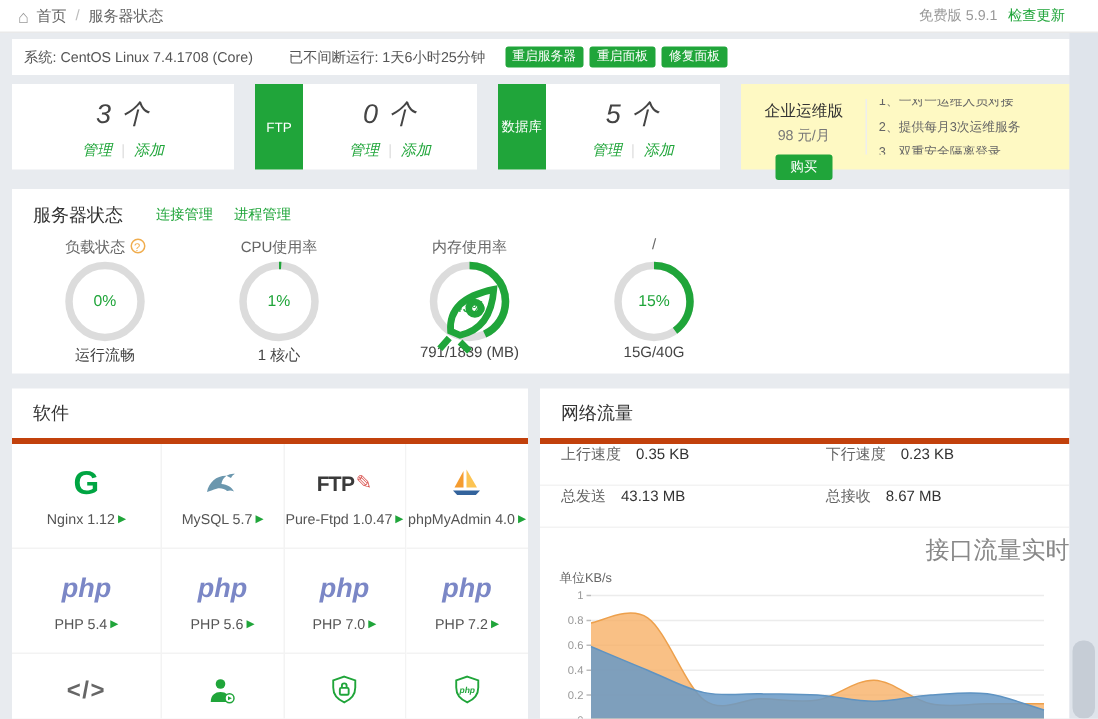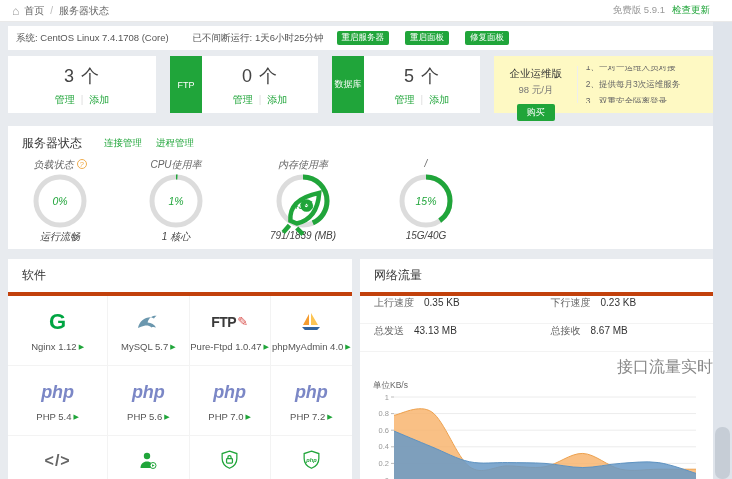--- a/index.html
+++ b/index.html
@@ -8,45 +8,45 @@
   
   .topbar{height:22px;background:#fff;display:flex;align-items:center;padding:0 22px 0 12px;font-size:10px;color:#666;border-bottom:1px solid #e9e9e9;}
   .home-ico{font-size:12px;color:#9a9a9a;margin-right:5px;line-height:1;}
   .crumb-sep{color:#bbb;margin:0 6px;}
   .topbar-right{margin-left:auto;display:flex;align-items:center;gap:7px;}
   .ver{color:#999;font-size:9.5px;}
   .upd{color:#20a53a;font-size:9.5px;cursor:pointer;}
   
   .sysbar{margin:4px 0 0 8px;width:705px;height:24px;background:#fff;display:flex;align-items:center;padding:0 8px;font-size:9.5px;color:#555;}
   .sys-os{margin-right:24px;}
-  .sys-btns{display:flex;gap:16px;margin-left:13px;}
+  .sys-btns{display:flex;gap:4px;margin-left:13px;}
   .gbtn{background:#20a53a;color:#fff;font-size:8.5px;padding:2.5px 5px;border:none;border-radius:2px;line-height:1.1;cursor:pointer;}
   
   .cards-row{margin:6px 0 0 8px;width:705px;display:flex;}
   .stat-card{width:155px;height:57px;display:flex;background:#fff;margin-right:14px;}
   .stat-tab{width:32px;background:#20a53a;color:#fff;font-size:9px;display:flex;align-items:center;justify-content:center;letter-spacing:0;}
-  .stat-body{flex:1;text-align:center;padding-top:8px;}
+  .stat-body{flex:1;text-align:center;padding-top:8px;font-style:italic;}
   .stat-count{font-size:18px;color:#444;letter-spacing:1px;}
   .stat-links{margin-top:5px;font-size:10px;}
   .stat-links .lnk{color:#20a53a;cursor:pointer;}
   .stat-links .divider{color:#ddd;margin:0 6px;}
   
   .promo{margin-left:auto;width:229px;height:57px;background:#fef9c3;display:flex;padding:10px 6px;}
   .promo-left{width:72px;text-align:center;}
   .promo-title{font-size:10.5px;color:#333;margin-top:1px;}
   .promo-price{font-size:9.5px;color:#777;margin:3px 0 4px;}
   .buy-btn{background:#20a53a;color:#fff;font-size:9px;padding:2px 10px;border:none;border-radius:2px;cursor:pointer;}
   .promo-points{flex:1;border-left:1px solid #eee;margin-left:5px;padding-left:8px;font-size:8.5px;color:#666;display:flex;flex-direction:column;justify-content:center;gap:5px;white-space:nowrap;overflow:hidden;}
   
   .status-panel{margin:13px 0 0 8px;width:705px;height:123px;background:#fff;}
   .panel-head{display:flex;align-items:center;padding:9px 14px 6px;}
   .panel-title{font-size:12px;color:#333;}
   .head-links{display:flex;gap:14px;margin-left:22px;font-size:9.5px;}
   .head-links span{color:#20a53a;cursor:pointer;}
-  .gauges{display:flex;font-style:italic;}
+  .gauges{display:flex;padding-left:10px;}
   .gauge{text-align:center;}
   .gauge:nth-child(1){width:104px;}
   .gauge:nth-child(2){width:128px;}
   .gauge:nth-child(3){width:126px;}
   .gauge:nth-child(4){width:120px;}
   .g-label{font-size:10px;color:#666;height:13px;}
   .help-icon{display:inline-block;width:10px;height:10px;line-height:9px;border:1px solid #f0ad4e;border-radius:50%;color:#f0ad4e;font-size:7.5px;margin-left:3px;vertical-align:1px;cursor:pointer;}
   .donut{position:relative;width:54px;height:54px;margin:3px auto 2px;}
   .donut svg{width:54px;height:54px;display:block;}
   .donut .track{fill:none;stroke:#dcdcdc;stroke-width:5;}

